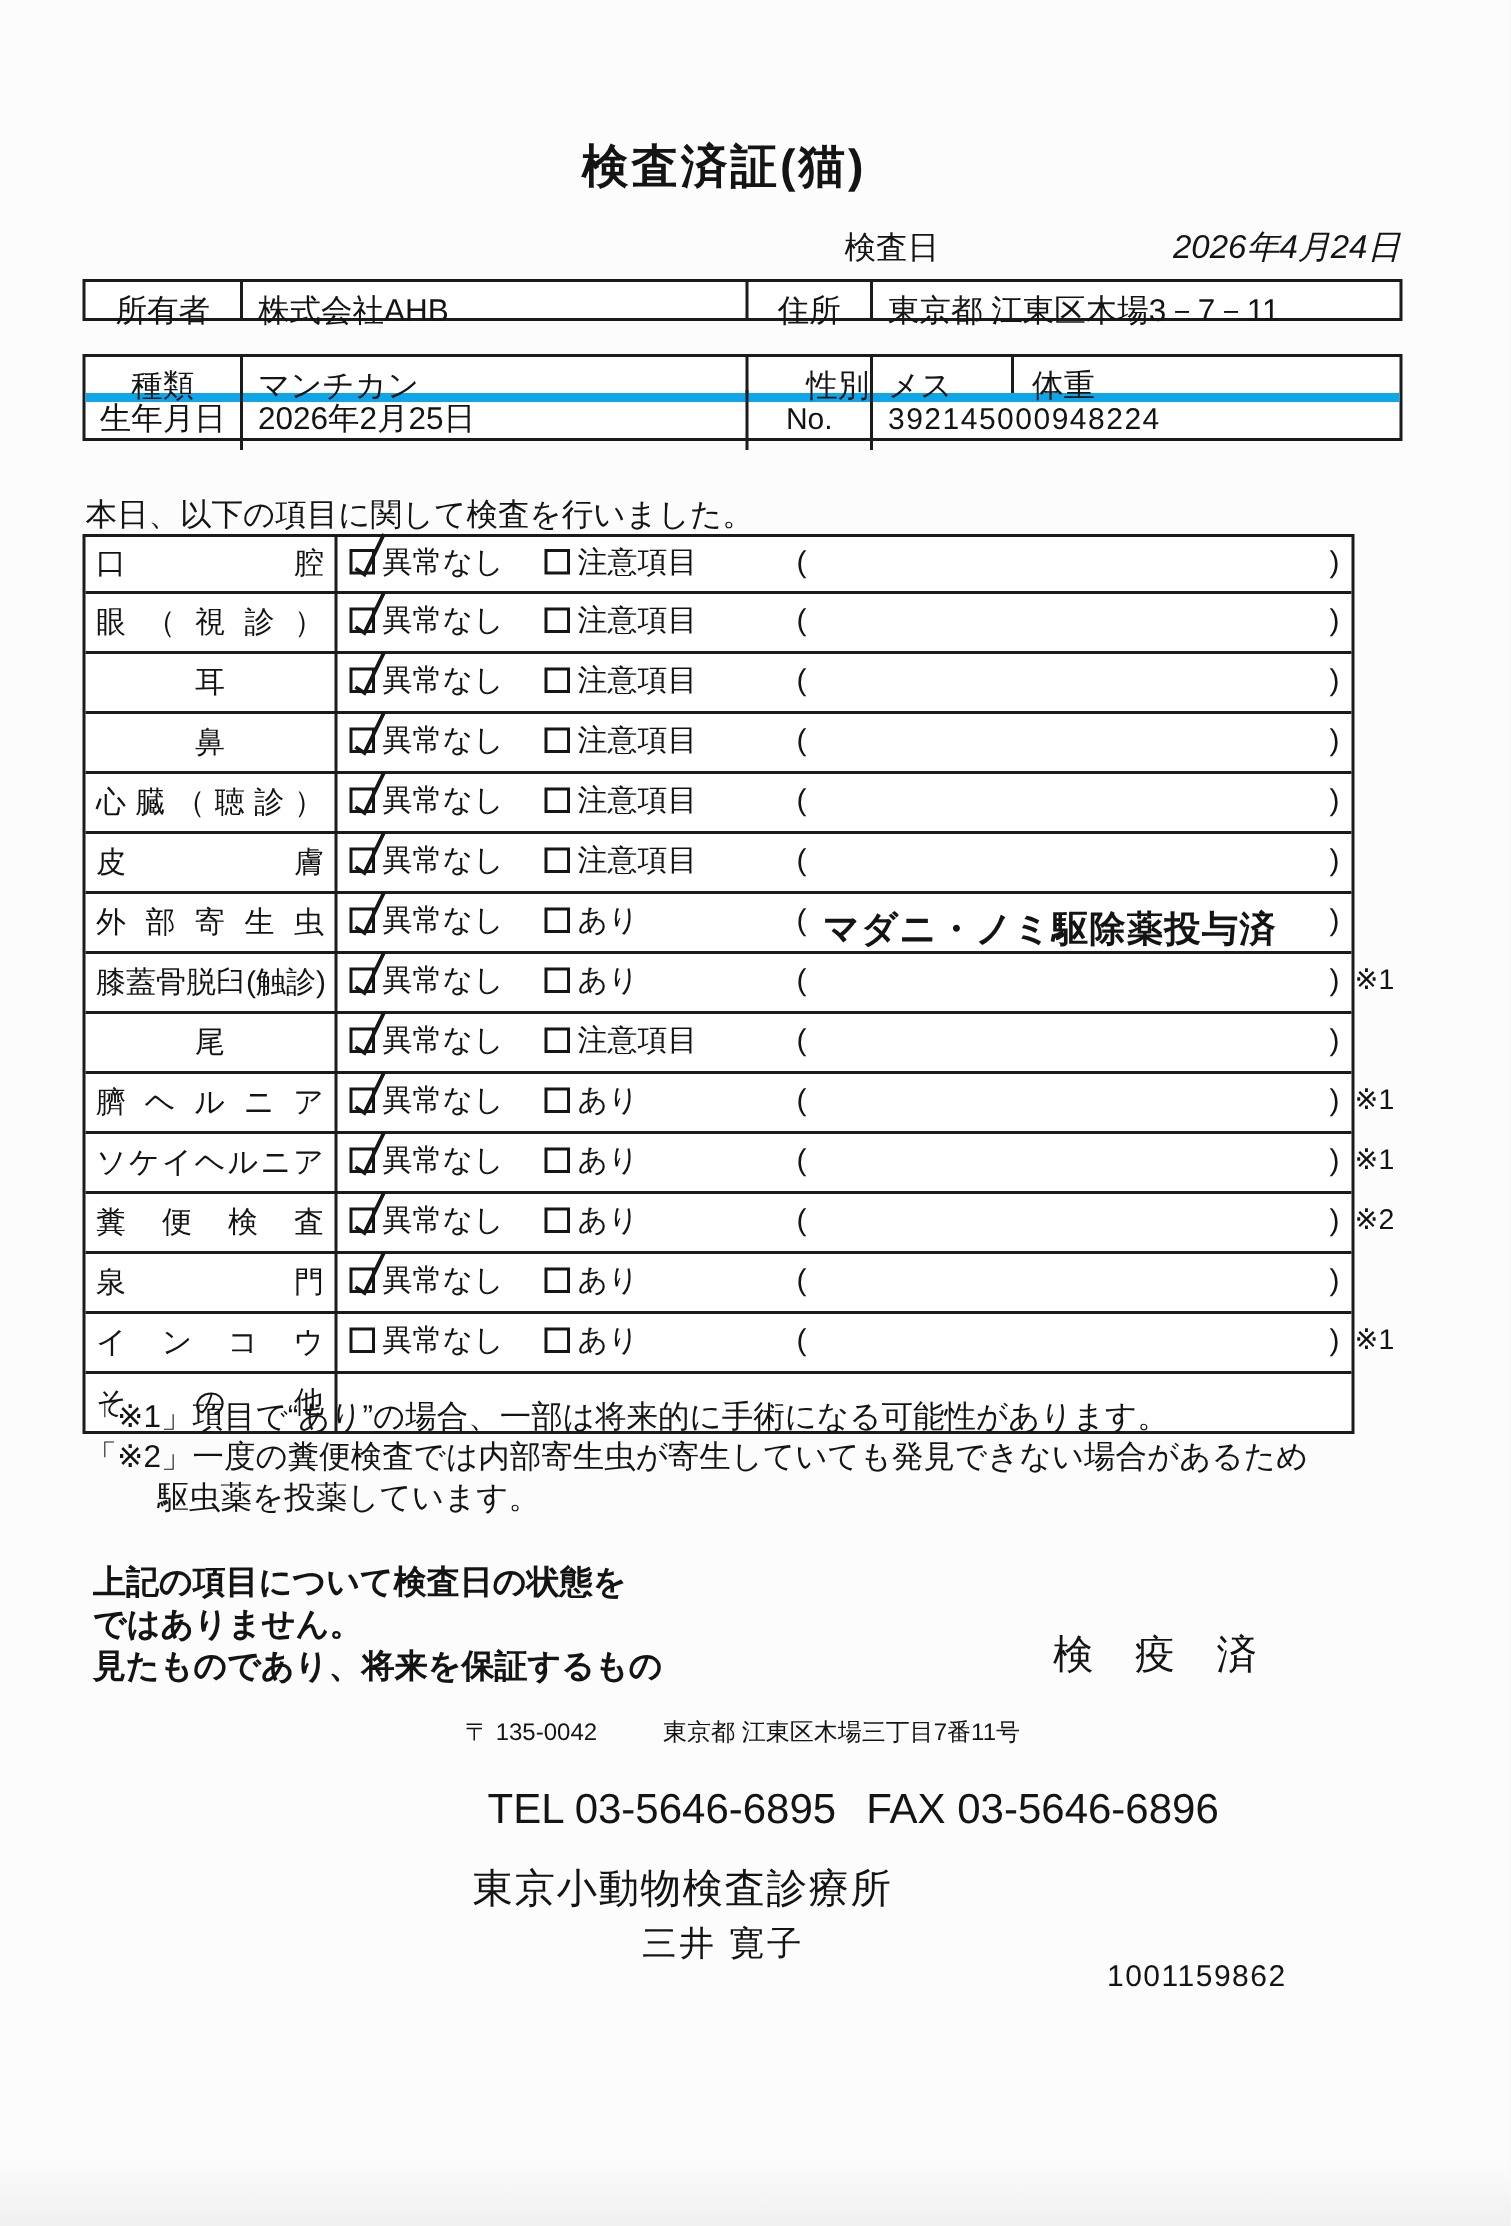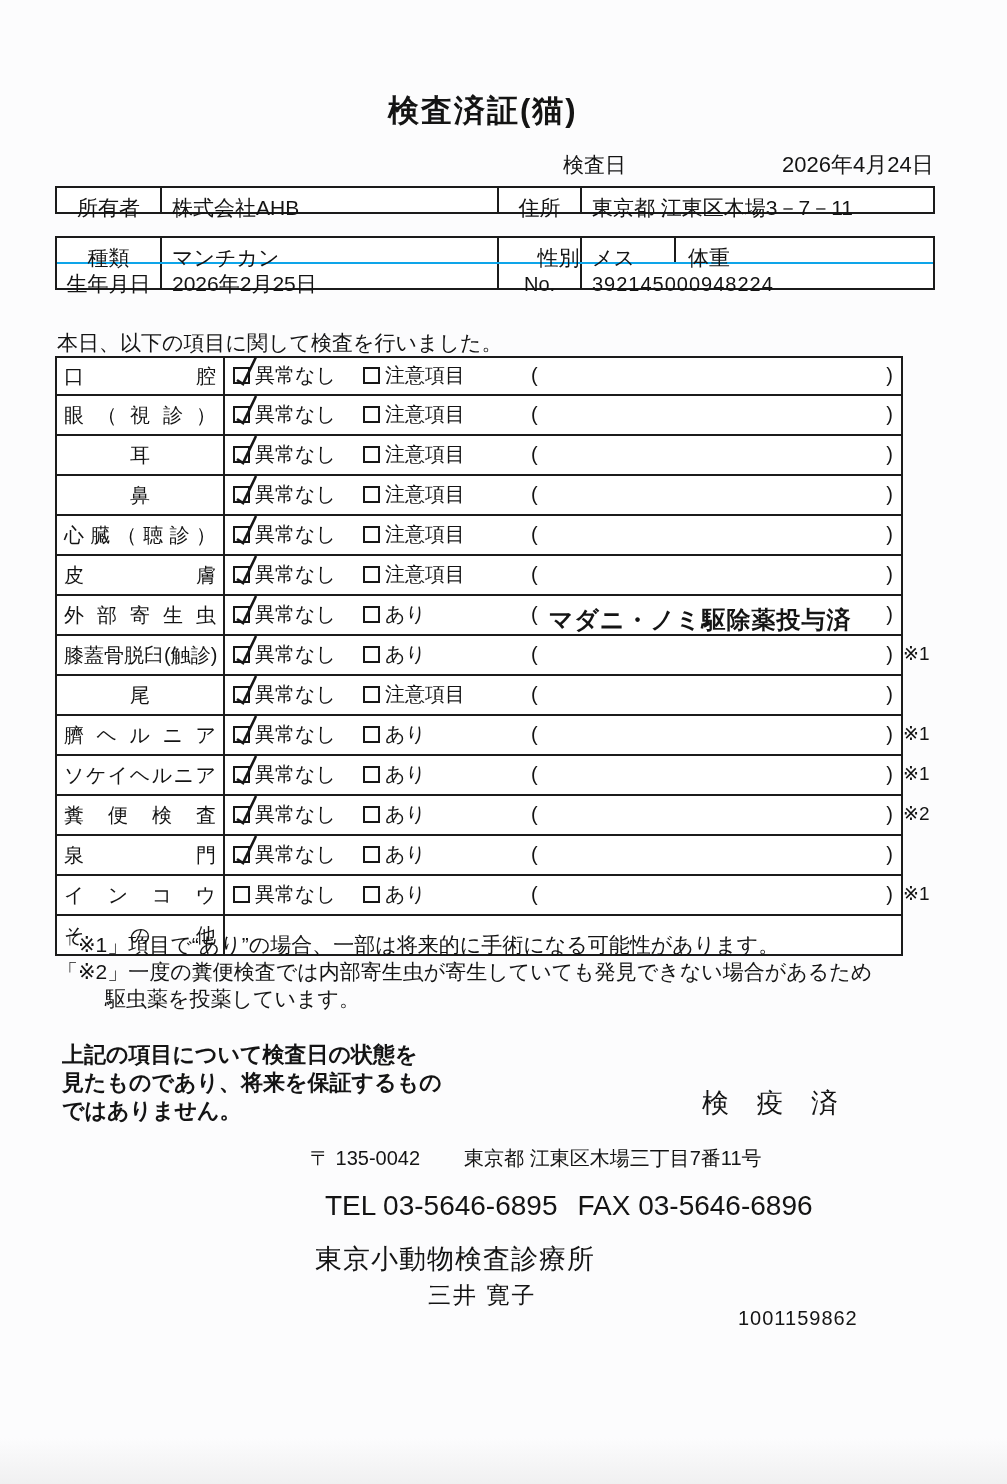--- a/index.html
+++ b/index.html
@@ -11,26 +11,26 @@
   }
   .page{
     position:relative;width:1007px;height:1484px;
     background:#fcfcfd;overflow:hidden;
   }
   .abs{position:absolute;}
   .title{
     left:388px;top:90px;font-size:31px;font-weight:700;letter-spacing:2px;
   }
   .exam-date-label{left:563px;top:151px;font-size:21px;}
-  .exam-date-value{left:782px;top:150px;font-size:22px;}
+  .exam-date-value{left:782px;top:150px;font-size:22px;font-style:italic;}
 
   
   .hd-table{border:2px solid #1b1b1b;box-sizing:border-box;background:#fff;}
   .hd-row{display:flex;height:24px;}
-  .hd-row + .hd-row{border-top:2px solid #0ea5e9;}
+  .hd-row + .hd-row{border-top:6px solid #0ea5e9;align-items:center;}
   .hd-cell{
     box-sizing:border-box;font-size:21px;line-height:40px;
     white-space:nowrap;overflow:visible;
   }
   .hd-cell + .hd-cell{border-left:2px solid #1b1b1b;}
   .hd-cell.lab{text-align:center;}
   .hd-cell.val{padding-left:10px;}
   .w-owner{width:103px;}
   .w-ownerval{width:337px;}
   .w-addr{width:83px;}
@@ -79,21 +79,21 @@
     position:absolute;right:-44px;top:0;width:42px;
     font-size:19px;line-height:36px;text-align:left;padding-left:4px;
   }
 
   .notes{left:57px;top:931px;font-size:21px;line-height:27px;}
   .notes .cont{padding-left:48px;}
 
   .disclaimer{left:62px;top:1041px;font-size:22px;line-height:28px;font-weight:700;}
   .stamp{left:702px;top:1085px;font-size:27px;letter-spacing:10px;}
 
-  .footer-postal{left:310px;top:1145px;font-size:20px;}
+  .footer-postal{left:310px;top:1145px;font-size:16px;}
   .footer-postal .gap{display:inline-block;width:44px;}
   .footer-tel{left:325px;top:1190px;font-size:28px;}
   .footer-tel .gap{display:inline-block;width:20px;}
   .footer-clinic{left:315px;top:1241px;font-size:27px;letter-spacing:1px;}
   .footer-vet{left:428px;top:1280px;font-size:23px;letter-spacing:2px;}
   .footer-serial{left:738px;top:1307px;font-size:20px;letter-spacing:1px;}
 
   .bottom-shade{
     left:0;right:0;bottom:0;height:46px;
     background:linear-gradient(#fcfcfd, #f0f0f1);
@@ -475,22 +475,22 @@
     </div>
 
   <div class="abs notes">
     <div>「※1」項目で“あり”の場合、一部は将来的に手術になる可能性があります。</div>
     <div>「※2」一度の糞便検査では内部寄生虫が寄生していても発見できない場合があるため</div>
     <div class="cont">駆虫薬を投薬しています。</div>
   </div>
 
   <div class="abs disclaimer">
     <div>上記の項目について検査日の状態を</div>
+    <div>ではありません。</div>
     <div>見たものであり、将来を保証するもの</div>
-    <div>ではありません。</div>
   </div>
 
   <div class="abs stamp">検 疫 済</div>
 
   <div class="abs footer-postal">
     <span>〒 135-0042</span><span class="gap"></span><span>東京都 江東区木場三丁目7番11号</span>
   </div>
   <div class="abs footer-tel">
     <span>TEL 03-5646-6895</span><span class="gap"></span><span>FAX 03-5646-6896</span>
   </div>

